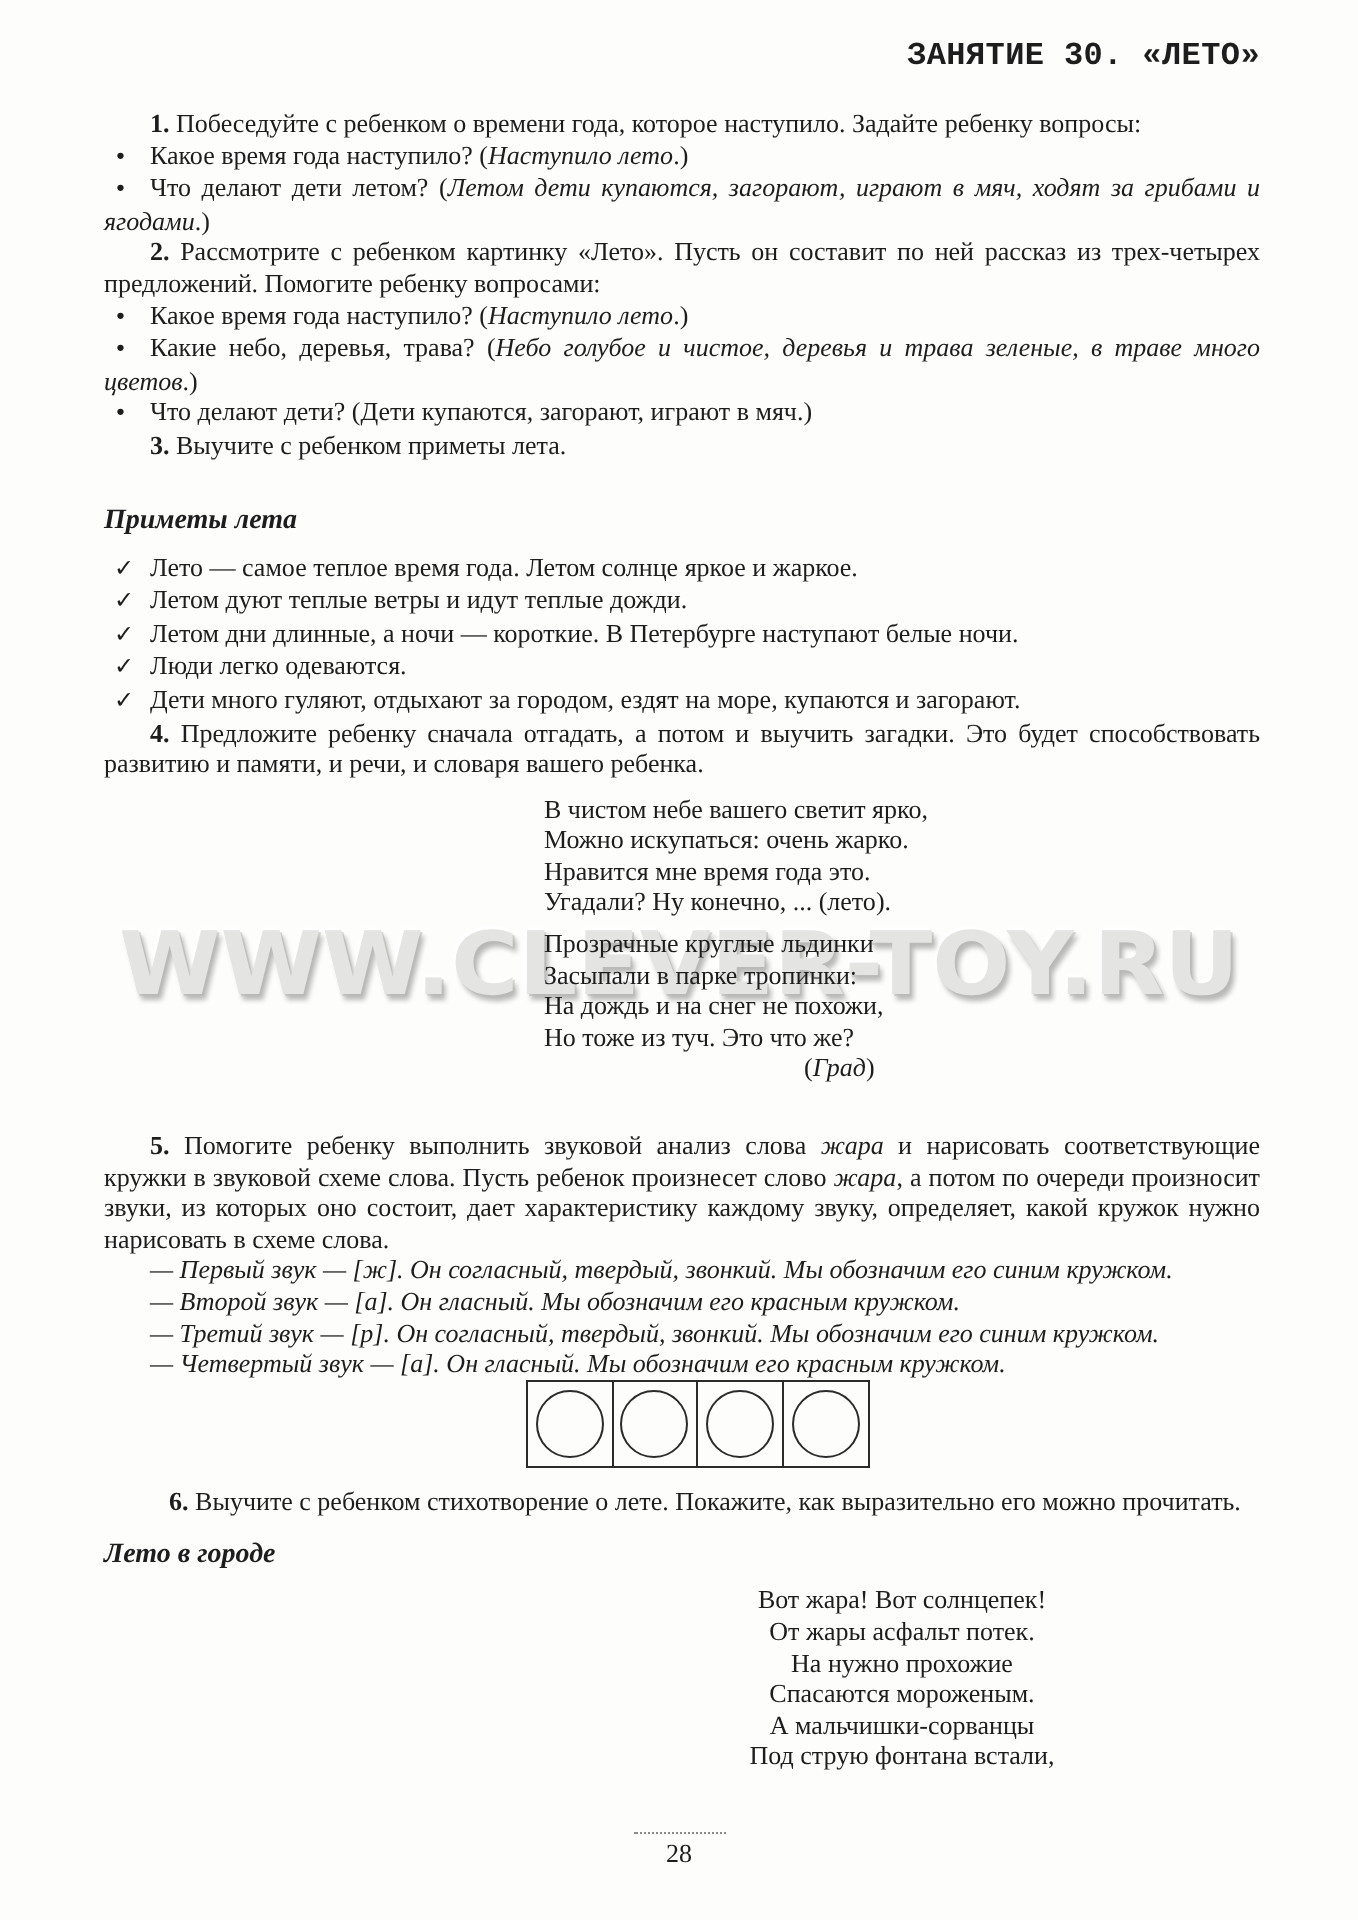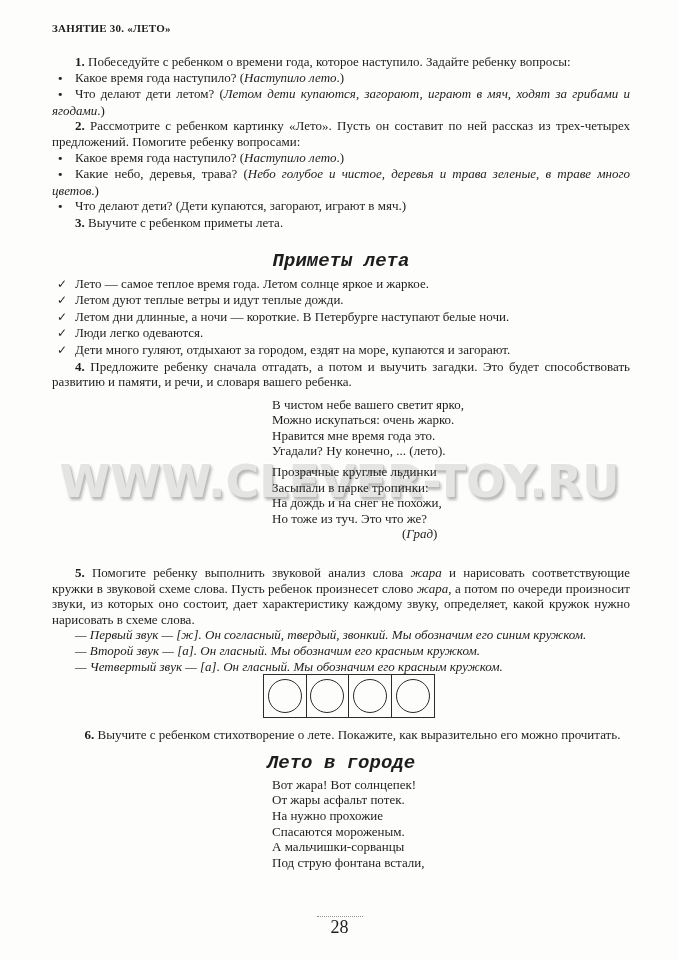--- a/index.html
+++ b/index.html
@@ -35,25 +35,25 @@
   .content {
     position:absolute;
     left:52px; top:0;
     width:578px;
     font-size:13px;
     line-height:15.6px;
     z-index:2;
   }
   .title {
     margin:20px 0 0 0;
-    font-family:Liberation Serif, serif;
+    font-family:Liberation Mono, monospace;
     font-weight:700;
-    font-size:11px;
+    font-size:16px;
     line-height:16px;
-    text-align:left;
+    text-align:right;
     letter-spacing:0.2px;
   }
   .para {
     margin:0;
     text-indent:23px;
     text-align:justify;
   }
   .mt18 { margin-top:18px; }
   .li {
     text-indent:5px;
@@ -64,24 +64,22 @@
     width:18px;
     text-indent:0;
     font-family:"DejaVu Sans", sans-serif;
     font-size:11px;
   }
   .li .mk.check { font-size:12px; }
   .sect-heading {
     margin:0;
     font-weight:700;
     font-style:italic;
-    font-size:19px;
+    font-size:14px;
     line-height:16px;
-    text-align:center;
-    font-family:Liberation Mono, monospace;
   }
   .h-signs { margin-top:22px; }
   .checklist { margin-top:7px; }
   .poem { margin-left:220px; }
   .poem .pline { white-space:nowrap; }
   .riddle1 { margin-top:7px; }
   .riddle2 { margin-top:5px; }
   .r2answer { margin-left:350px; white-space:nowrap; }
   .p5 { margin-top:23px; }
   .sound-line {
@@ -104,37 +102,37 @@
     display:flex; align-items:center; justify-content:center;
   }
   .cell:last-child { border-right:none; }
   .circle {
     width:32px; height:32px;
     border:1.4px solid #2b2b2b;
     border-radius:50%;
   }
   .p6 { margin-top:9px; white-space:nowrap; text-align:center; }
   .h-poem { margin-top:12px; }
-  .poem3 { margin-top:6px; }
+  .poem3 { margin-top:6px;text-align:center; }
   .footer {
     position:absolute;
     left:0; top:916px;
     width:679px;
     text-align:center;
     z-index:2;
   }
   .footer-divider {
     width:46px;
     margin:0 auto;
     border-top:1px dotted #8d8d8d;
     height:0;
   }
   .page-number {
     margin-top:3px;
-    font-size:18px;
+    font-size:13px;
     line-height:14px;
   }
 </style>
 </head>
 <body>
 
 <div class="page">
 
   <div class="watermark">WWW.CLEVER-TOY.RU</div>
 
@@ -180,20 +178,21 @@
       <div class="pline">На дождь и на снег не похожи,</div>
       <div class="pline">Но тоже из туч. Это что же?</div>
     </div>
     <div class="r2answer"><span>(</span><span style="font-style: italic;">Град</span><span>)</span></div>
 
     <p class="para p5"><span style="font-weight: 700;">5.</span><span> Помогите ребенку выполнить звуковой анализ слова </span><span style="font-style: italic;">жара</span><span> и нарисовать соответствующие кружки в звуковой схеме слова. Пусть ребенок произнесет слово </span><span style="font-style: italic;">жара</span><span>, а потом по очереди произ­носит звуки, из которых оно состоит, дает характеристику каждому звуку, определяет, какой кружок нужно нарисовать в схеме слова.</span></p>
 
     <div>
       <div class="sound-line">— Первый звук — [ж]. Он согласный, твердый, звонкий. Мы обозначим его синим кружком.</div>
       <div class="sound-line">— Второй звук — [а]. Он гласный. Мы обозначим его красным кружком.</div>
+      <div class="sound-line">— Третий звук — [р]. Он согласный, твердый, звонкий. Мы обозначим его синим кружком.</div>
       <div class="sound-line">— Четвертый звук — [а]. Он гласный. Мы обозначим его красным кружком.</div>
     </div>
 
     <div class="scheme">
       <div class="cell">
           <div class="circle"></div>
         </div>
       <div class="cell">
           <div class="circle"></div>
         </div>

